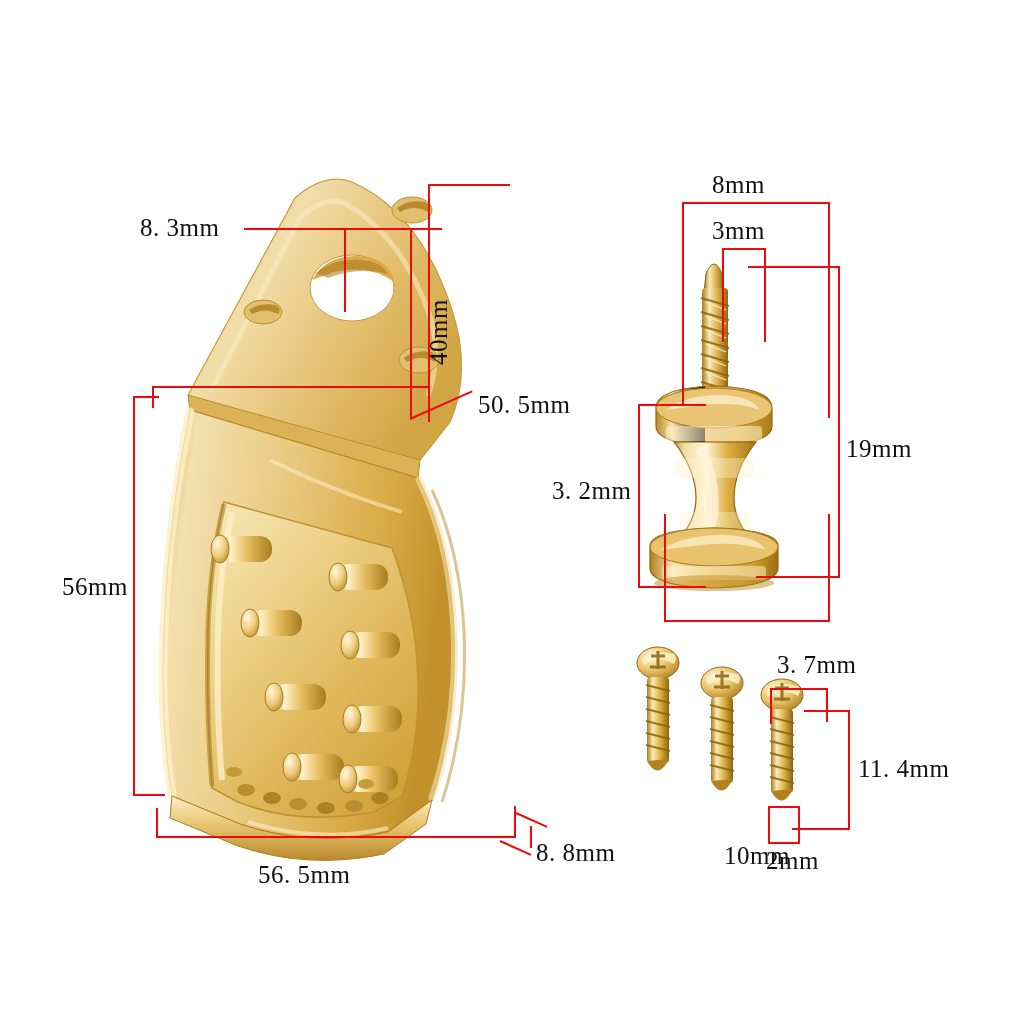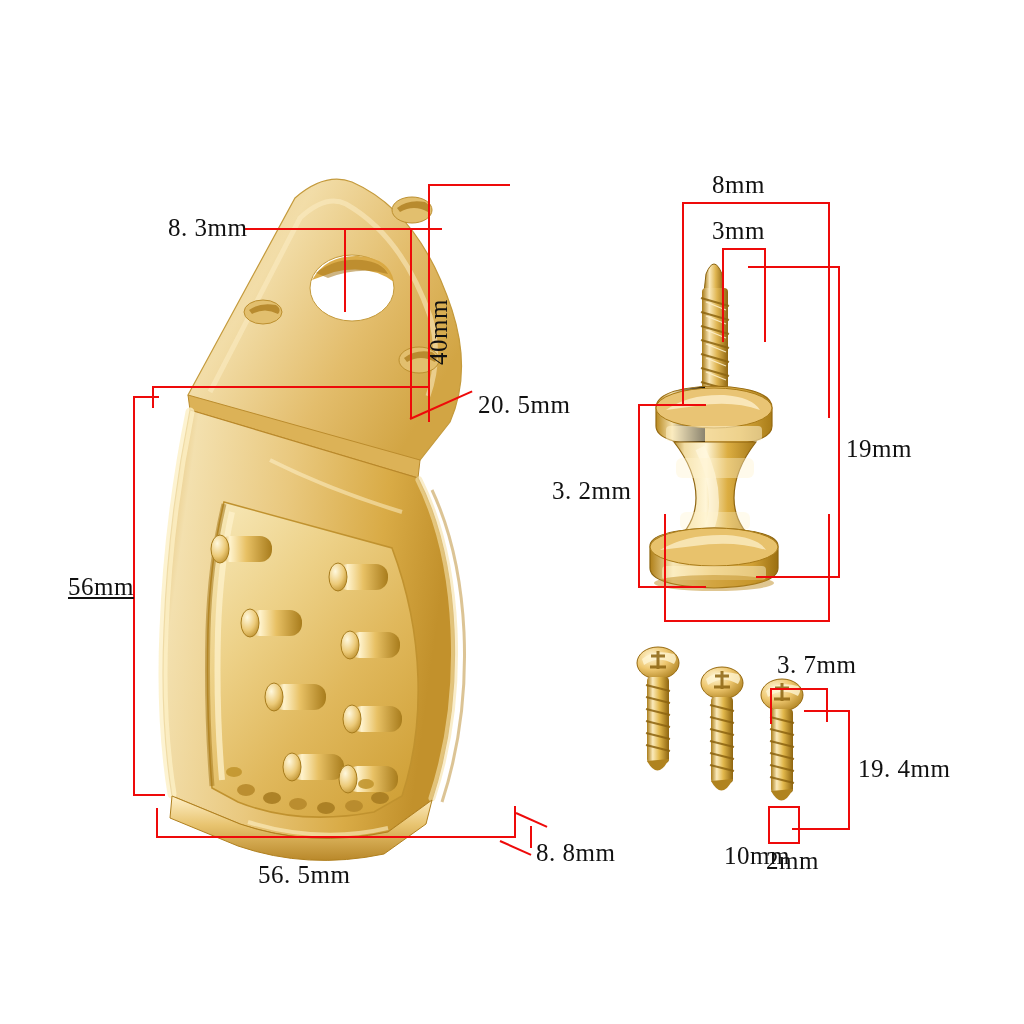--- a/index.html
+++ b/index.html
@@ -376,42 +376,42 @@
 
   <div class="rl h" style="left:804px;top:710px;width:46px;"></div>
   <div class="rl v" style="left:848px;top:710px;height:120px;"></div>
   <div class="rl h" style="left:792px;top:828px;width:58px;"></div>
 
   <div class="rl h" style="left:768px;top:806px;width:32px;"></div>
   <div class="rl v" style="left:768px;top:806px;height:38px;"></div>
   <div class="rl v" style="left:798px;top:806px;height:38px;"></div>
   <div class="rl h" style="left:768px;top:842px;width:32px;"></div>
 
-  <span class="dim" style="left:168px;top:215px;text-align:right;">8. 3mm</span>
+  <span class="dim" style="left:140px;top:215px;text-align:right;">8. 3mm</span>
 
   <span class="dim rot" style="left:451px;top:340px;">40mm</span>
 
-  <span class="dim" style="left:478px;top:392px;">20. 5mm</span>
-
-  <span class="dim" style="left:68px;top:574px;text-decoration:underline;">56mm</span>
+  <span class="dim" style="left:478px;top:392px;">50. 5mm</span>
+
+  <span class="dim" style="left:62px;top:574px;">56mm</span>
 
   <span class="dim" style="left:258px;top:862px;">56. 5mm</span>
 
   <span class="dim" style="left:536px;top:840px;">8. 8mm</span>
 
   <span class="dim" style="left:712px;top:172px;">8mm</span>
 
   <span class="dim" style="left:712px;top:218px;">3mm</span>
 
   <span class="dim" style="left:846px;top:436px;">19mm</span>
 
   <span class="dim" style="left:552px;top:478px;">3. 2mm</span>
 
   <span class="dim" style="left:724px;top:843px;">10mm</span>
 
   <span class="dim" style="left:752px;top:652px;margin-left:25px;">3. 7mm</span>
 
-  <span class="dim" style="left:858px;top:756px;">19. 4mm</span>
+  <span class="dim" style="left:858px;top:756px;">11. 4mm</span>
 
   <span class="dim" style="left:766px;top:848px;">2mm</span>
 
 
 </div>
 
 </body></html>

